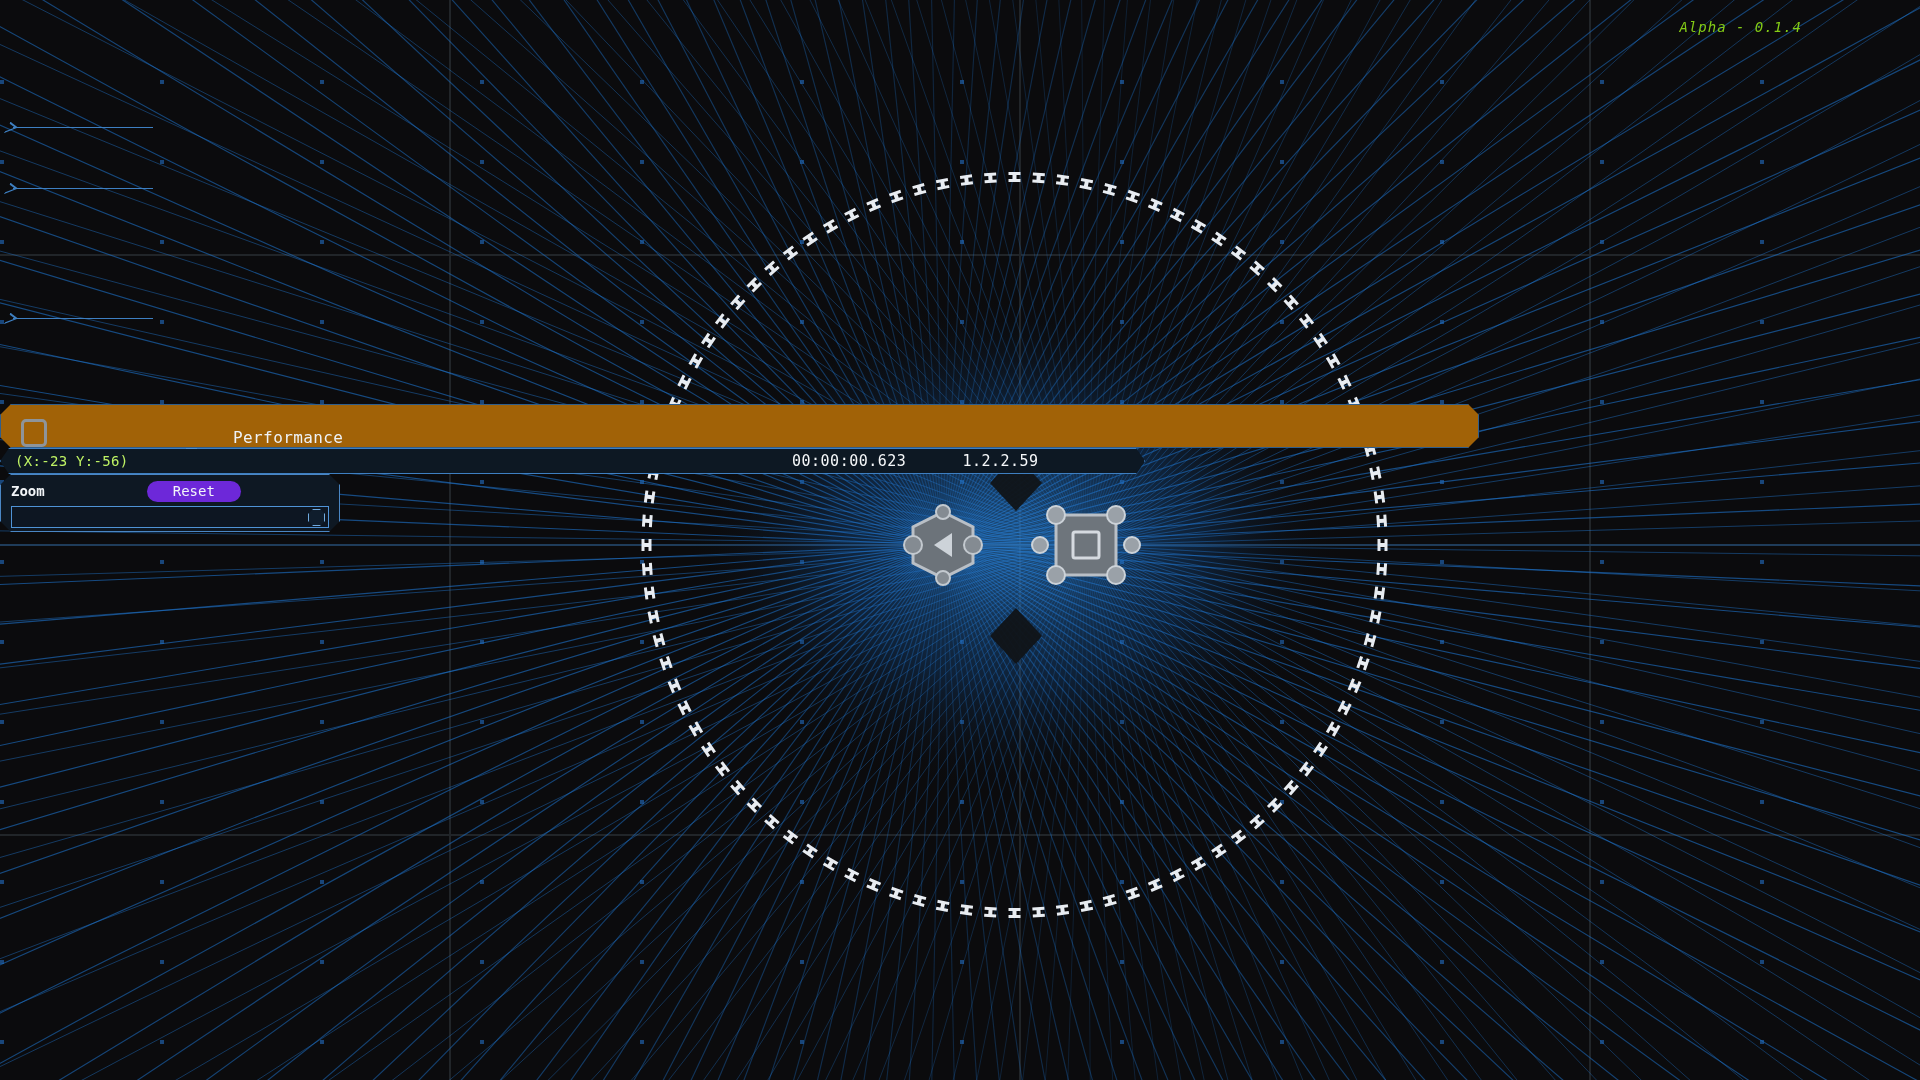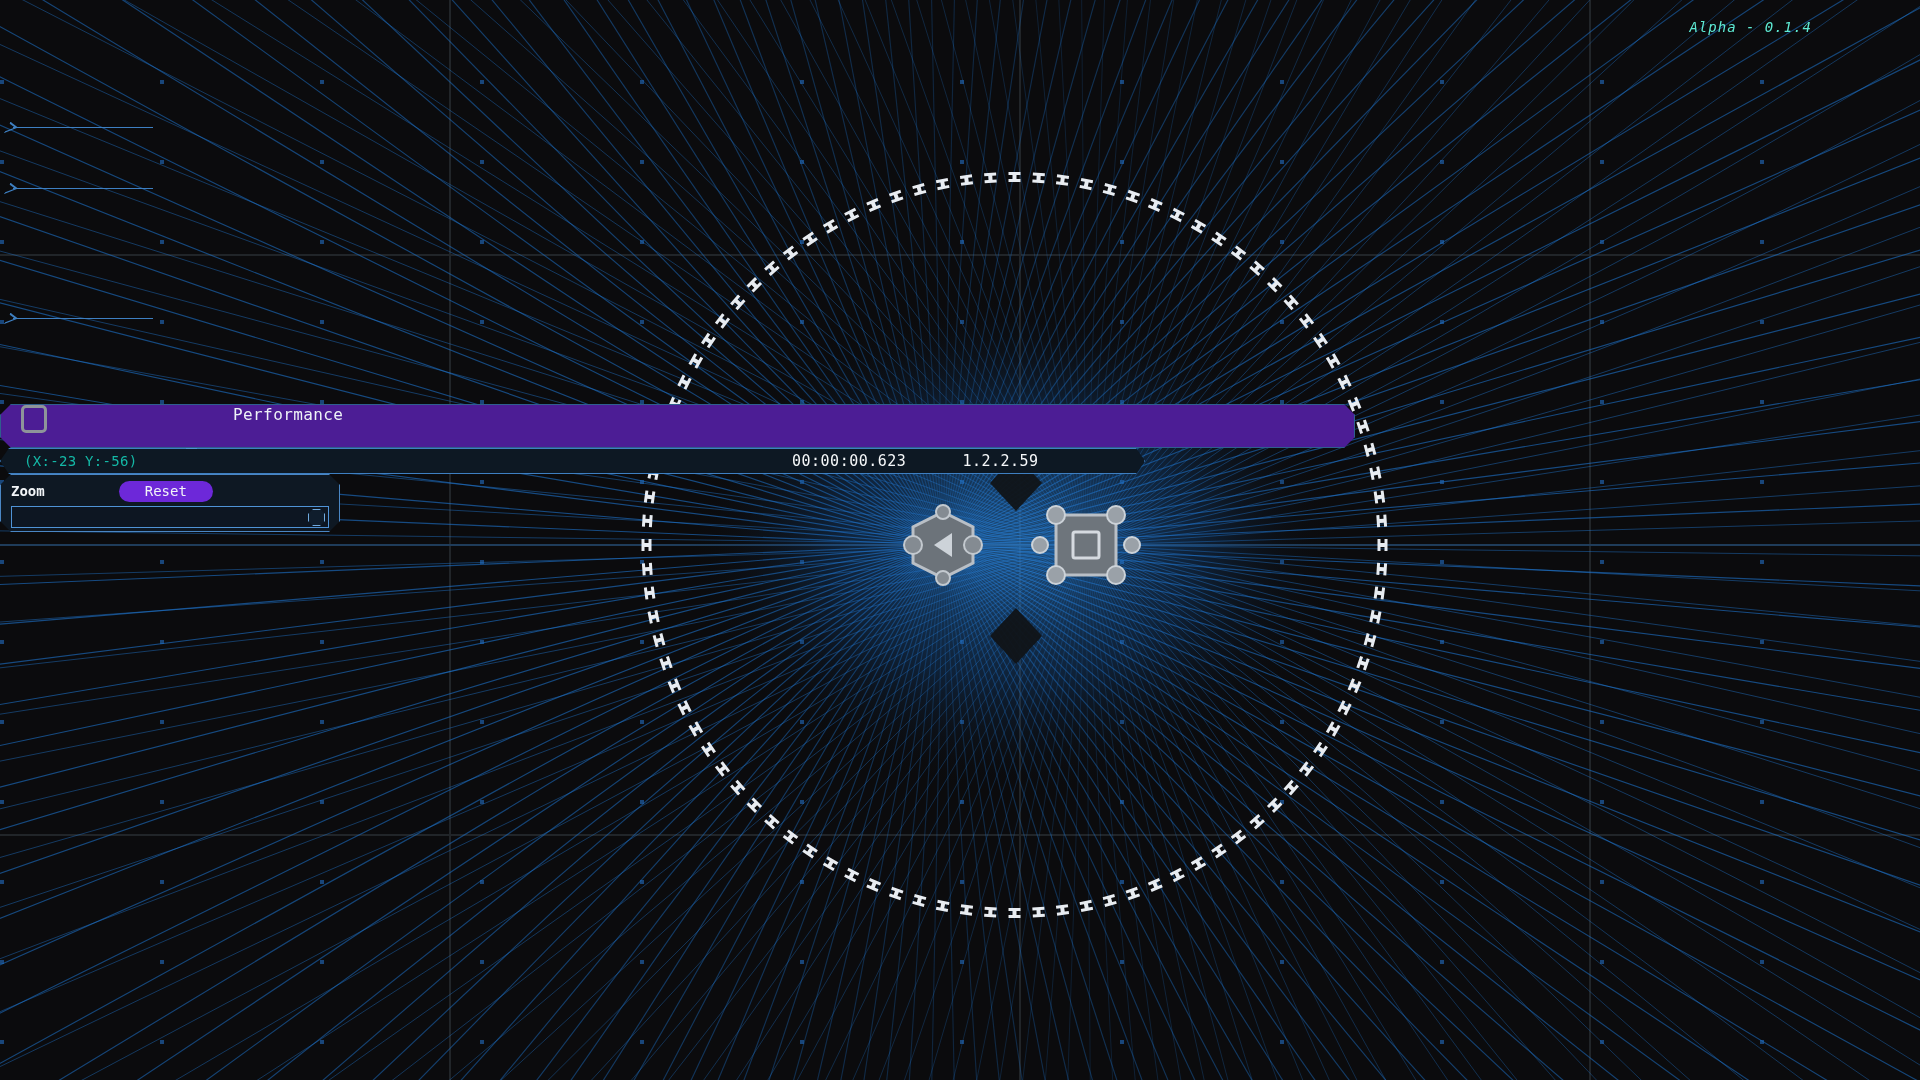--- a/index.html
+++ b/index.html
@@ -60,23 +60,23 @@
     border-radius: 12px;
     display: flex; align-items: center; justify-content: center;
     font-size: 14px; color: #f2f5f8; letter-spacing: .3px;
     cursor: pointer;
   }
   .pill.disabled { color: #5f6b77; }
   .pill.active { background: #16263c; border: 1px solid #4f93d6; border-radius: 12px; height: 23px; }
 
   
   #topbar {
-    left: 205px; top: 6px; width: 1355px; height: 44px;
-    background: #4c1d95; border: 1px solid #2f5e8d;
-    display: flex; align-items: flex-start;
+    left: 205px; top: 6px; width: 1479px; height: 44px;
+    background: #a16207; border: 1px solid #2f5e8d;
+    display: flex; align-items: flex-end;
   }
   .transport { display: flex; align-items: center; gap: 14px; padding-left: 20px; }
   #stop-btn { width: 26px; height: 28px; border: 3px solid #8e949a; border-radius: 5px; cursor: pointer; }
   #play-btn { width: 0; height: 0; cursor: pointer; }
   #perf-label { flex: 0 0 auto; margin-left: 172px; font-size: 16px; color: #eef2f7; letter-spacing: .4px; }
 
   .ctl-group { position: absolute; display: flex; flex-direction: column; align-items: center; }
   .ctl-label { font-size: 13px; color: #d6dde6; line-height: 15px; letter-spacing: .3px; }
   .spin {
     display: flex; align-items: center; justify-content: space-between;
@@ -94,49 +94,49 @@
     clip-path: polygon(9px 0, calc(100% - 9px) 0, 100% 50%, calc(100% - 9px) 100%, 9px 100%, 0 50%);
   }
   #tap-btn {
     position: absolute; left: 748px; top: 7px; width: 78px; height: 31px;
     border: 1px solid #4f93d6; background: #0e1a28; color: #f4f7fa;
     display: flex; align-items: center; justify-content: center; font-size: 16px;
     cursor: pointer;
     clip-path: polygon(10px 0, calc(100% - 10px) 0, 100% 10px, 100% calc(100% - 10px), calc(100% - 10px) 100%, 10px 100%, 0 calc(100% - 10px), 0 10px);
   }
   #version {
-    position: absolute; right: 108px; top: 19px;
-    font-size: 14px; font-style: italic; color: #5eead4; letter-spacing: 1px;
+    position: absolute; right: 118px; top: 19px;
+    font-size: 14px; font-style: italic; color: #84cc16; letter-spacing: 1px;
   }
 
   
   #statusbar {
     left: 215px; top: 1040px; width: 1145px; height: 26px;
     background: #0d1823; border: 1px solid #3e7fc1;
     display: flex; align-items: center;
     clip-path: polygon(9px 0, calc(100% - 9px) 0, 100% 50%, calc(100% - 9px) 100%, 9px 100%, 0 50%);
   }
-  #coords { padding-left: 23px; font-size: 14px; color: #14b8a6; letter-spacing: .3px; width: 190px; }
+  #coords { padding-left: 14px; font-size: 14px; color: #bef264; letter-spacing: .3px; width: 190px; }
   #status-divider {
     width: 1px; height: 26px; background: transparent; position: relative;
   }
   #status-divider::before, #status-divider::after {
     content: ""; position: absolute; left: -5px; width: 11px; height: 12px;
     border: 1px solid #4f93d6; border-bottom: none; border-left: none; border-right: none;
   }
   #time-code { margin-left: 600px; font-size: 15px; color: #f6f8fa; letter-spacing: .5px; }
   #bars-beats { margin-left: 56px; font-size: 15px; color: #f6f8fa; letter-spacing: .5px; }
 
   
   #zoom-panel {
     left: 1562px; top: 980px; width: 340px; height: 58px;
     background: #0e1823; border: 1px solid #4a86c4;
     padding: 5px 10px;
   }
-  #zoom-head { display: flex; align-items: center; height: 22px; }
+  #zoom-head { display: flex; align-items: center; height: 22px; gap: 28px; }
   #zoom-label { font-size: 14px; color: #f2f5f8; font-weight: bold; }
   #zoom-reset {
     margin-left: 74px; background: #6d28d9; border-radius: 11px;
     height: 21px; padding: 0 26px; display: flex; align-items: center;
     font-size: 14px; color: #f2f5f8; cursor: pointer;
   }
   #zoom-slider {
     margin-top: 4px; height: 22px; border: 1px solid #4f93d6; background: #0d1622;
     position: relative; cursor: pointer;
   }

